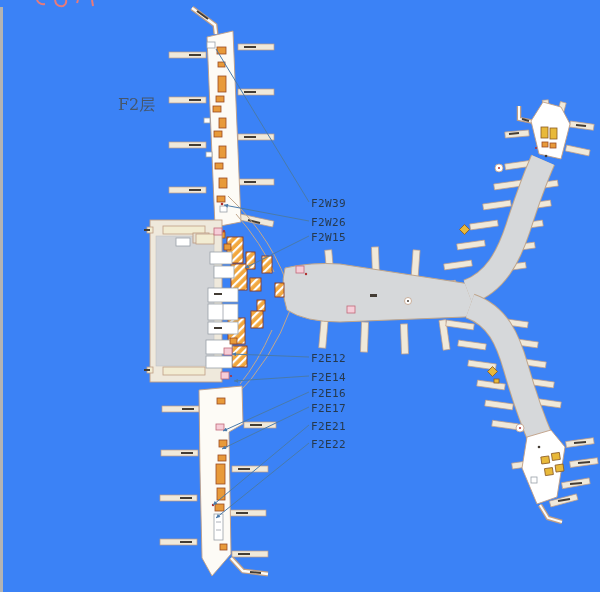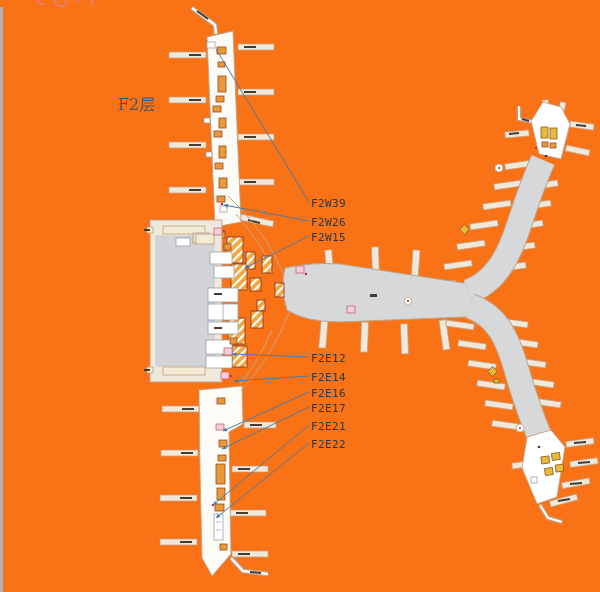--- a/index.html
+++ b/index.html
@@ -1,16 +1,16 @@
 <!DOCTYPE html>
 <html><head>
 <meta charset="utf-8">
 <style>
   html,body{margin:0;padding:0;background:#ffffff;}
-  .canvas{position:relative;width:600px;height:592px;background:#f97316;overflow:hidden;
+  .canvas{position:relative;width:600px;height:592px;background:#3b82f6;overflow:hidden;
           font-family:"Liberation Sans",sans-serif;}
   .left-border{position:absolute;left:0;top:7px;width:3px;height:585px;background:#b3b3b3;}
   svg{position:absolute;left:0;top:0;}
   .floor-title{font-family:"DejaVu Serif",serif;font-size:16px;fill:#46566b;}
   .gate-label{font-family:"DejaVu Sans Mono",monospace;font-size:11px;fill:#26394e;letter-spacing:.4px;}
   .leader{stroke:#4a7aa9;stroke-width:1;fill:none;}
   .outline{stroke:#bf9e85;stroke-width:.9;}
   .bridge{fill:#f0e9da;stroke:#bf9e85;stroke-width:.7;}
   .tick{stroke:#433c34;stroke-width:2;}
   .shop{fill:url(#hatch);stroke:#8a3a22;stroke-width:.9;}

